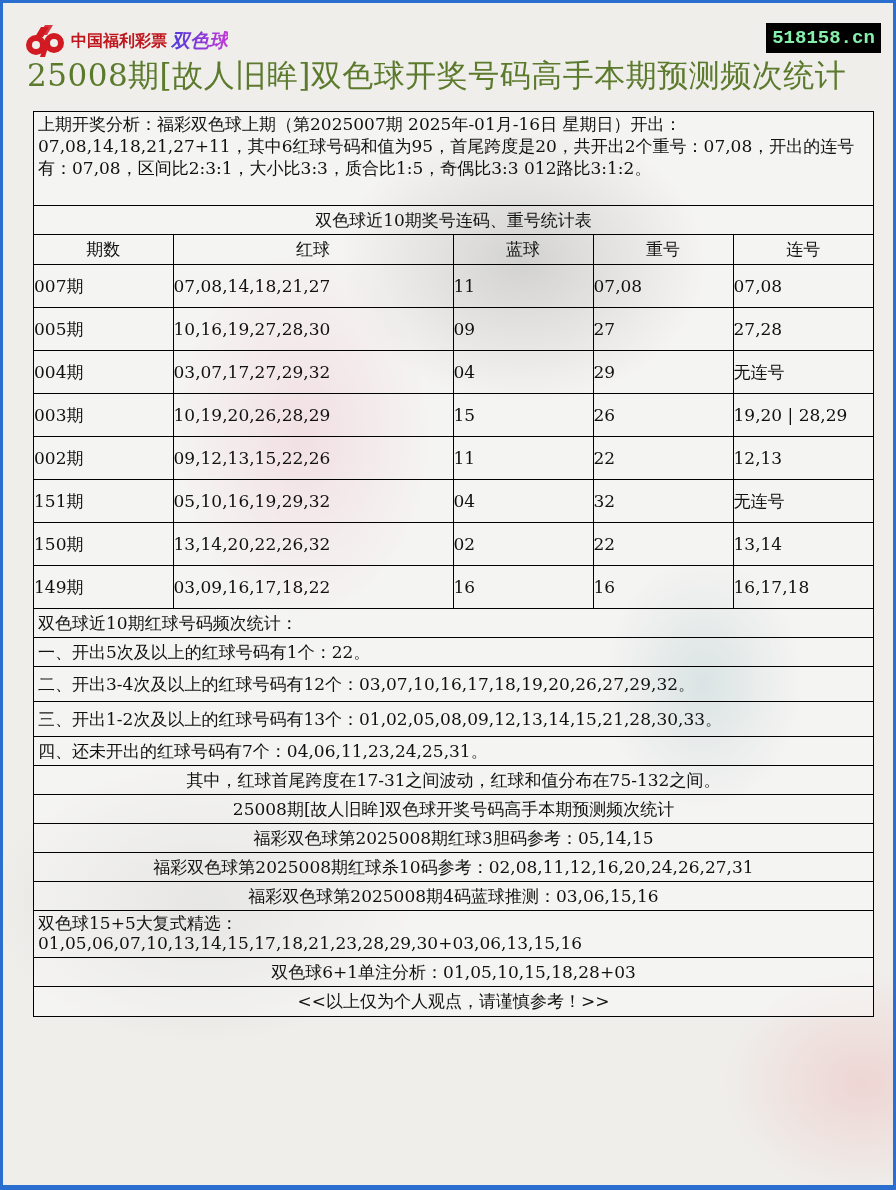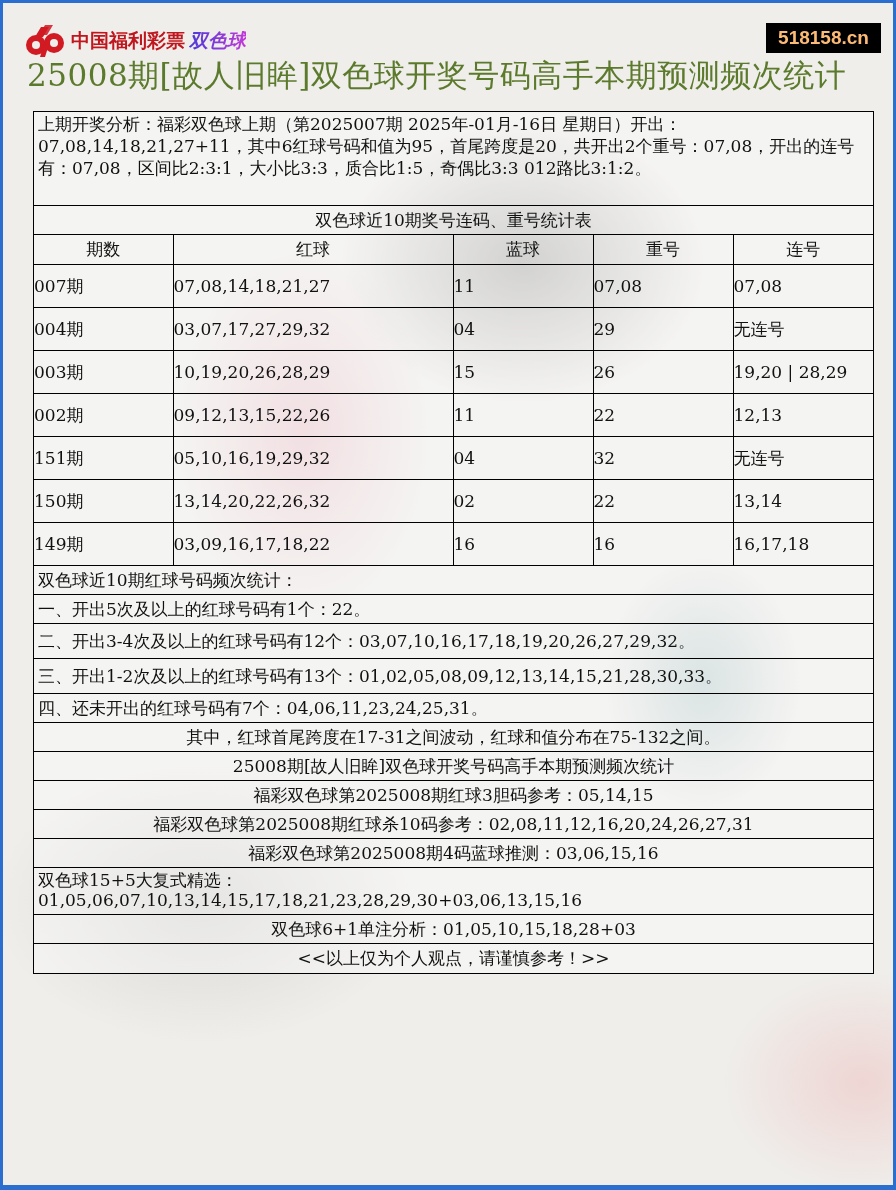--- a/index.html
+++ b/index.html
@@ -21,32 +21,32 @@
       radial-gradient(ellipse 300px 200px at 200px 900px, rgba(120,120,120,0.18), rgba(120,120,120,0) 70%),
       #efeeeb;
   }
   .logo {
     position: absolute; left: 20px; top: 20px; height: 36px;
     display: flex; align-items: center; gap: 4px;
   }
   .logo-mark { width: 44px; height: 36px; }
   .logo-text {
     font-family: Liberation Serif, serif;
-    font-weight: bold; font-size: 19px; color: #c0161d; letter-spacing: 0px;
+    font-weight: bold; font-size: 16px; color: #c0161d; letter-spacing: 0px;
   }
   .logo-ssq {
     font-family: "DejaVu Sans", "Liberation Sans", sans-serif;
     font-weight: bold; font-style: italic; font-size: 19px;
     background: linear-gradient(90deg, #4a3ad8, #c23ad8);
     -webkit-background-clip: text; background-clip: text; color: transparent;
   }
   .site-badge {
     position: absolute; left: 763px; top: 20px; width: 115px; height: 30px;
-    background: #000; color: #fdba74;
-    font-family: Liberation Sans, sans-serif;
+    background: #000; color: #86efac;
+    font-family: Liberation Mono, monospace;
     font-weight: bold; font-size: 19px;
     display: flex; align-items: center; justify-content: center;
   }
   .page-title {
     position: absolute; left: 24px; top: 52px;
     font-family: "DejaVu Serif", "Liberation Serif", serif;
     font-size: 31px; color: #5c7a2c; white-space: nowrap; letter-spacing: 0.5px;
   }
   .content {
     position: absolute; left: 30px; top: 108px; width: 841px;
@@ -127,20 +127,27 @@
         </thead>
         <tbody>
           <tr>
             <td>007期</td>
             <td>07,08,14,18,21,27</td>
             <td>11</td>
             <td>07,08</td>
             <td>07,08</td>
           </tr>
           <tr>
+            <td>005期</td>
+            <td>10,16,19,27,28,30</td>
+            <td>09</td>
+            <td>27</td>
+            <td>27,28</td>
+          </tr>
+          <tr>
             <td>004期</td>
             <td>03,07,17,27,29,32</td>
             <td>04</td>
             <td>29</td>
             <td>无连号</td>
           </tr>
           <tr>
             <td>003期</td>
             <td>10,19,20,26,28,29</td>
             <td>15</td>

